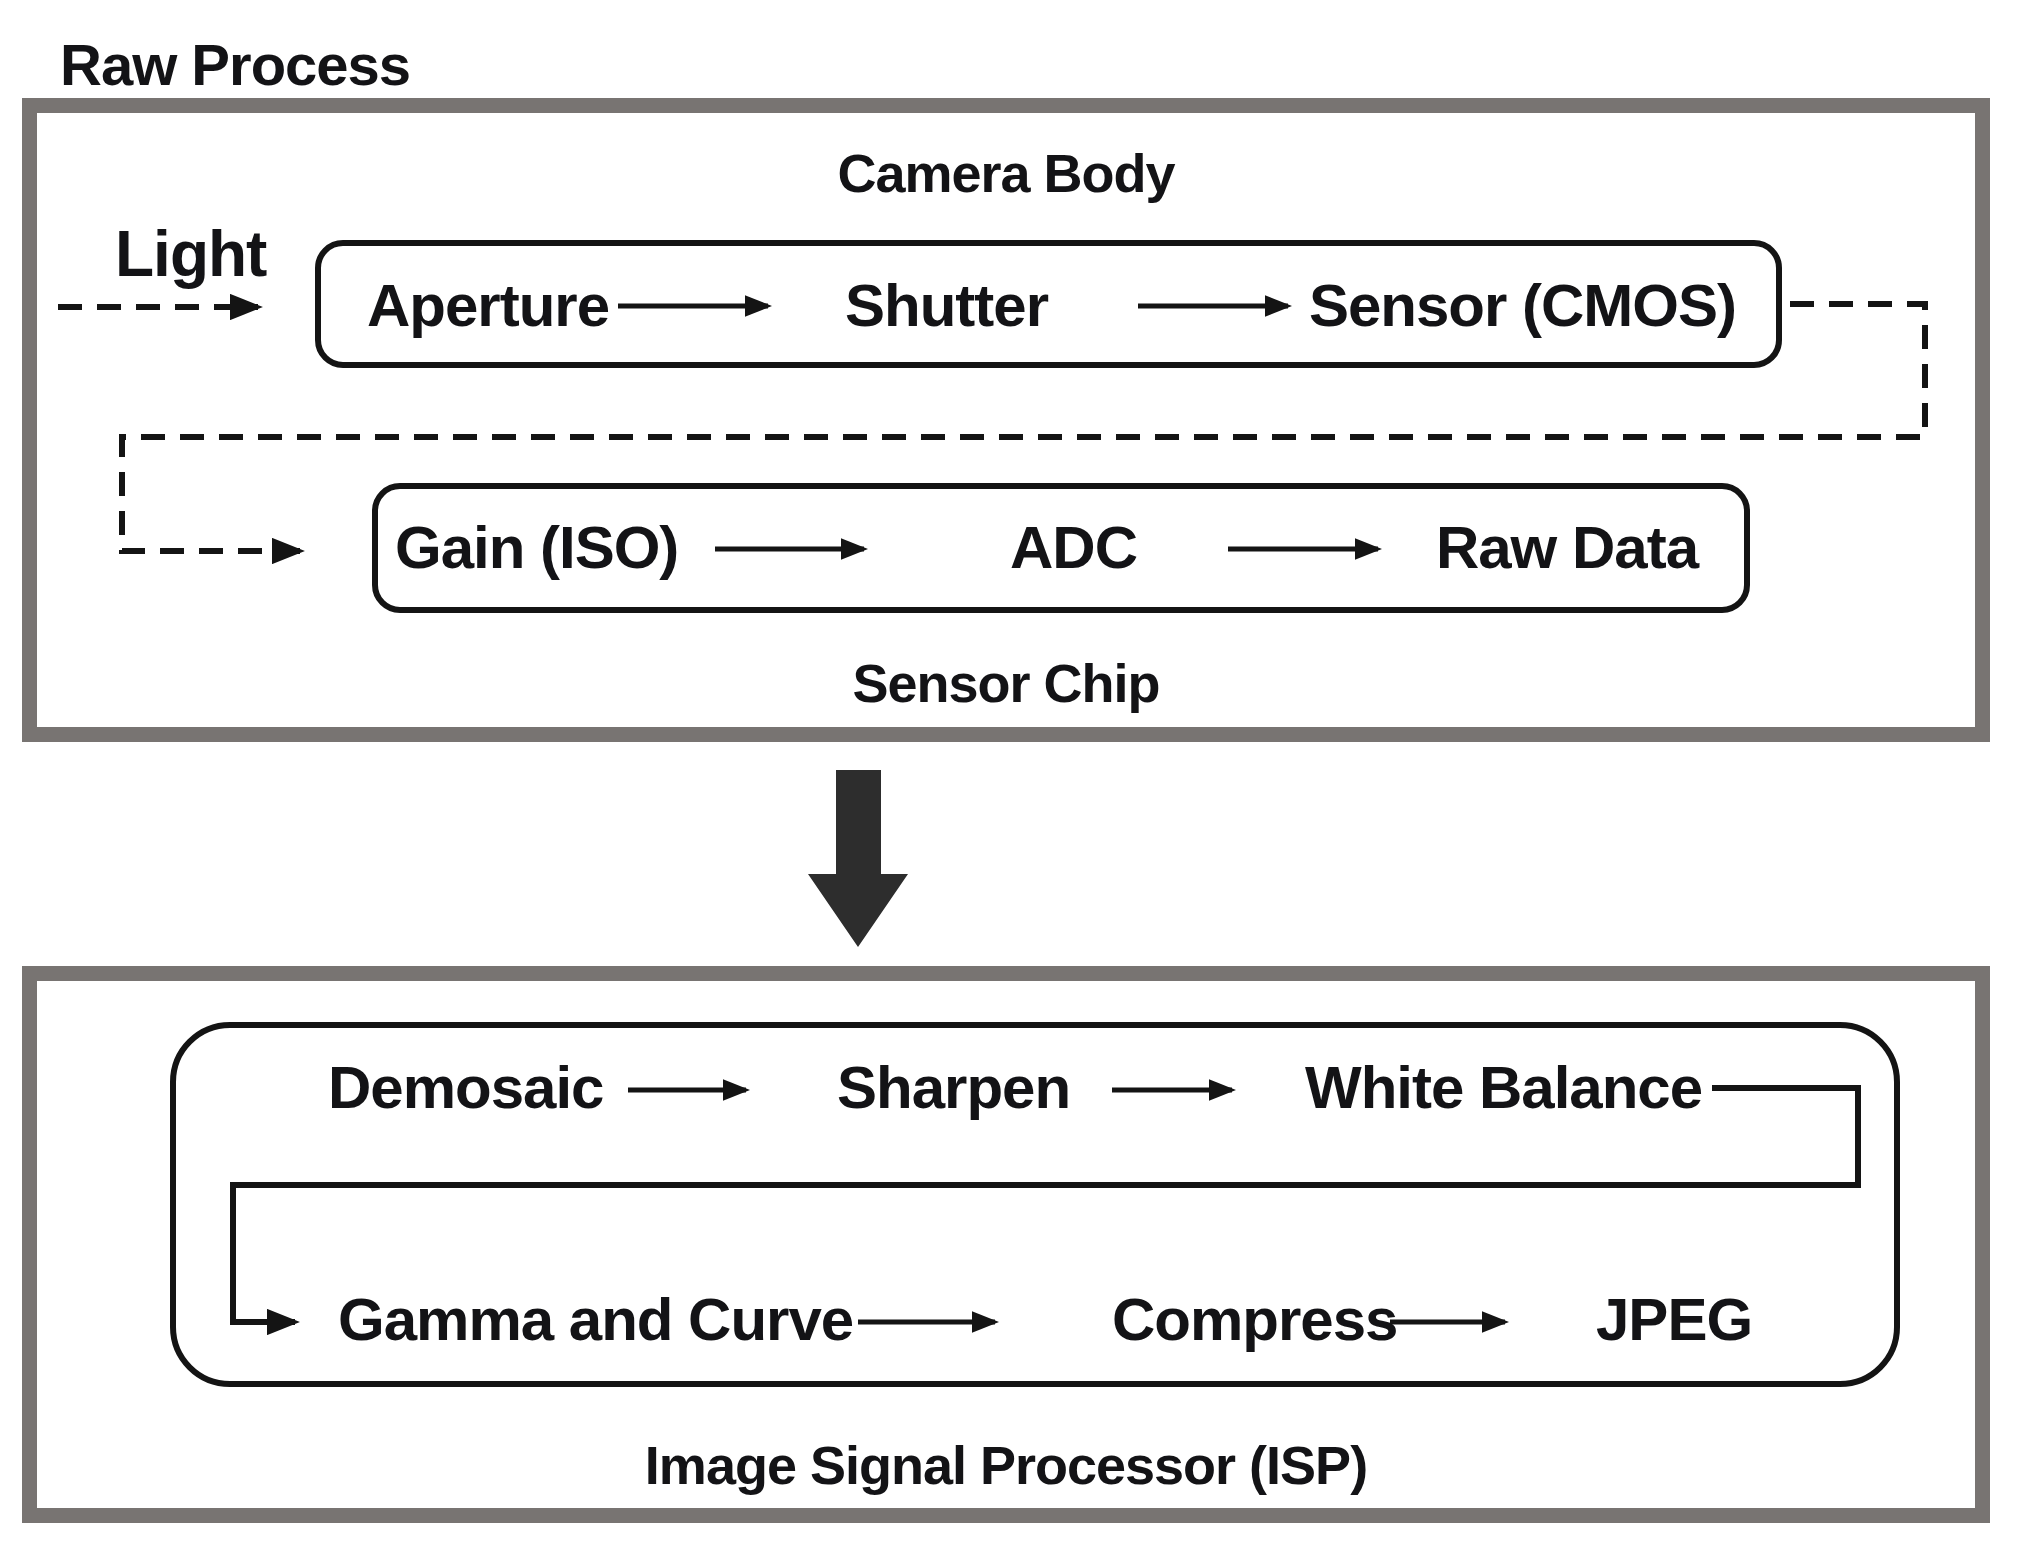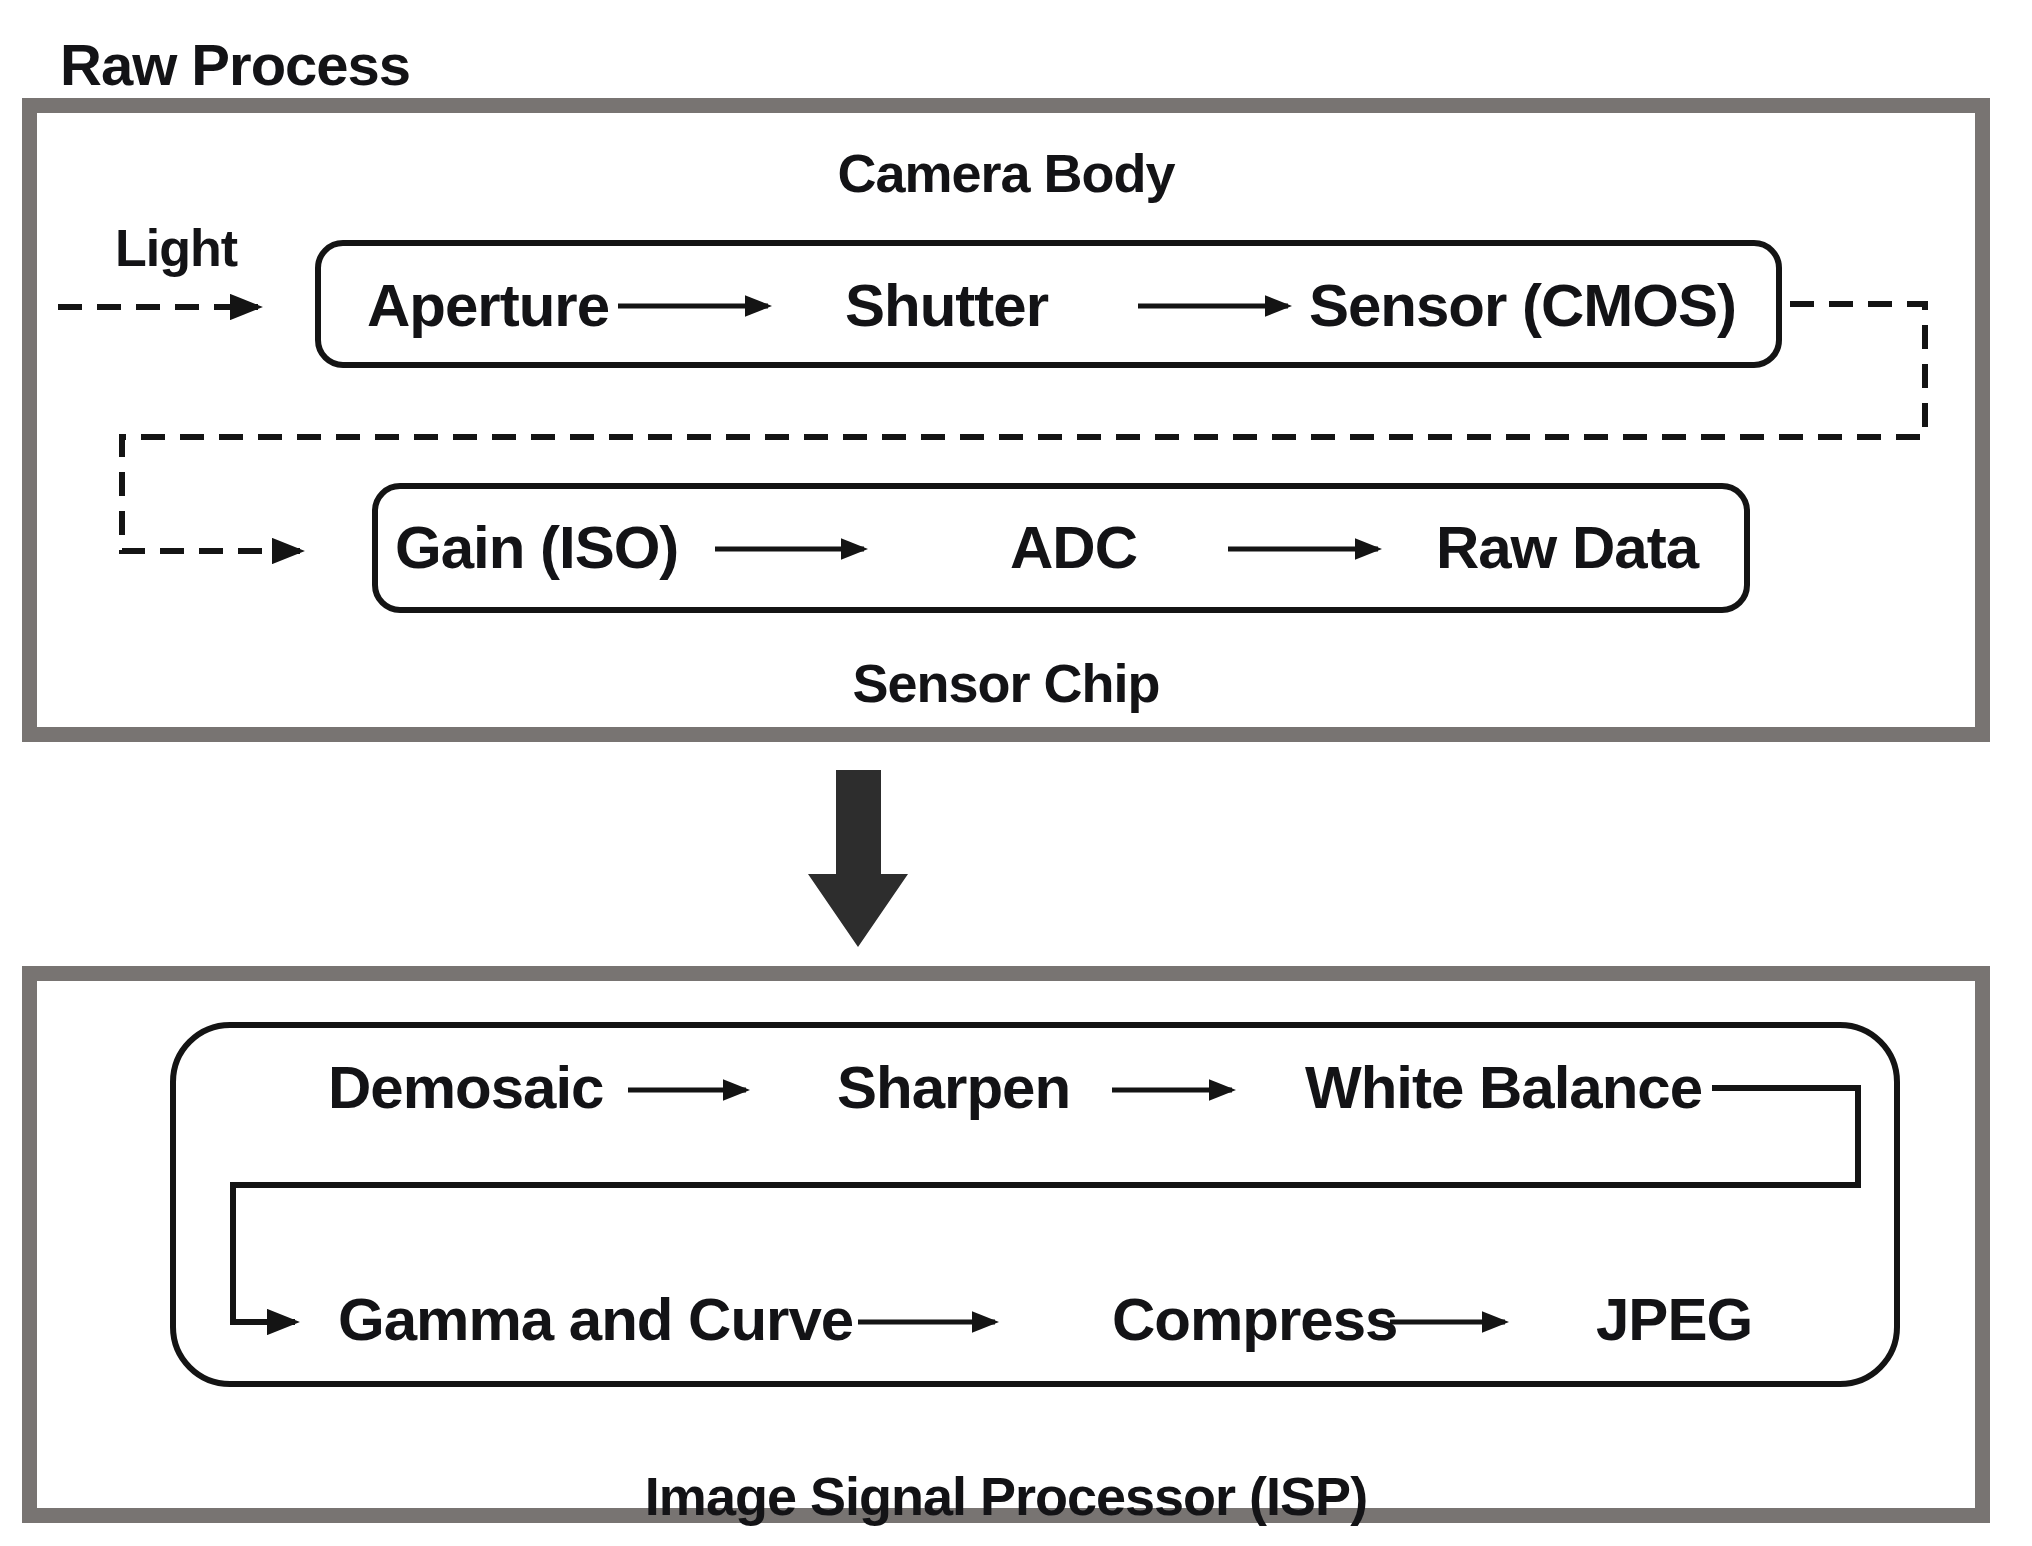--- a/index.html
+++ b/index.html
@@ -24,21 +24,21 @@
 <body>
 
 <div class="canvas">
 
   <div class="abs title" style="left:60px;top:36px;">Raw Process</div>
 
   <div class="frame" style="left:22px;top:98px;width:1968px;height:644px;"></div>
 
   <div class="abs flabel" style="left:22px;top:146px;width:1968px;">Camera Body</div>
 
-  <div class="abs node" style="left:115px;top:222px;font-size:52px;">Light</div>
+  <div class="abs node" style="left:115px;top:222px;font-size:64px;">Light</div>
 
   <div class="rbox" style="left:315px;top:240px;width:1467px;height:128px;"></div>
   <div class="abs node" style="left:330px;top:276px;margin-left:37px;">Aperture</div>
   <div class="abs node" style="left:845px;top:276px;">Shutter</div>
   <div class="abs node" style="right:254px;top:276px;">Sensor (CMOS)</div>
 
   <div class="rbox" style="left:372px;top:483px;width:1378px;height:130px;"></div>
   <div class="abs node" style="left:395px;top:518px;">Gain (ISO)</div>
   <div class="abs node" style="left:1010px;top:518px;">ADC</div>
   <div class="abs node" style="right:292px;top:518px;">Raw Data</div>
@@ -51,21 +51,21 @@
   <div class="rbox" style="left:170px;top:1022px;width:1730px;height:365px;border-radius:60px;"></div>
 
   <div class="abs node" style="left:328px;top:1058px;">Demosaic</div>
   <div class="abs node" style="left:837px;top:1058px;">Sharpen</div>
   <div class="abs node" style="left:338px;top:1290px;">Gamma and Curve</div>
 
   <div class="abs node" style="left:1305px;top:1058px;">White Balance</div>
   <div class="abs node" style="left:1072px;top:1290px;margin-left:40px;">Compress</div>
   <div class="abs node" style="left:1596px;top:1290px;">JPEG</div>
 
-  <div class="abs flabel" style="left:22px;top:1438px;width:1968px;margin-top:31px;">Image Signal Processor (ISP)</div>
+  <div class="abs flabel" style="left:22px;top:1438px;width:1968px;">Image Signal Processor (ISP)</div>
 
   <svg class="overlay" viewBox="0 0 2032 1546" xmlns="http://www.w3.org/2000/svg">
     <defs>
       <marker id="ah" viewBox="0 0 10 8" refX="8.5" refY="4" markerWidth="5.5" markerHeight="4.4" orient="auto" markerUnits="strokeWidth">
         <path d="M0 0 L10 4 L0 8 Z" fill="#141414"></path>
       </marker>
     </defs>
 
     <path d="M58 307 H258" stroke="#141414" stroke-width="6" fill="none" stroke-dasharray="24 15" marker-end="url(#ah)"></path>
 

